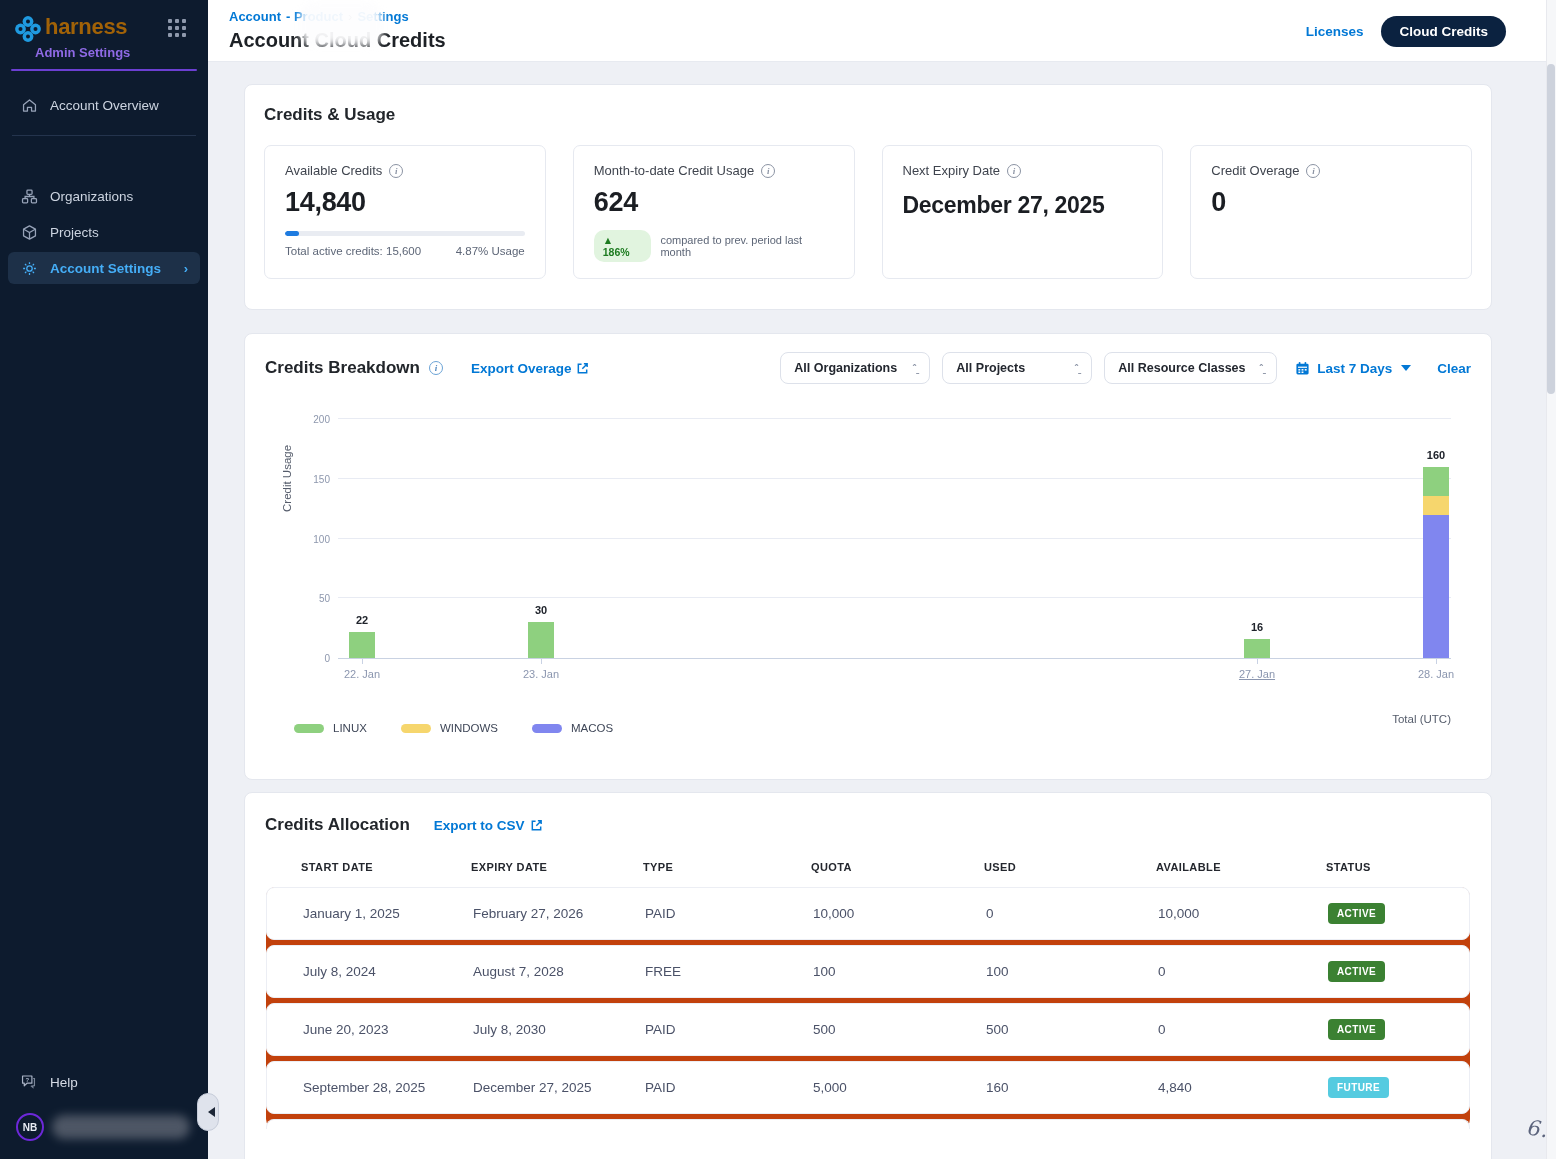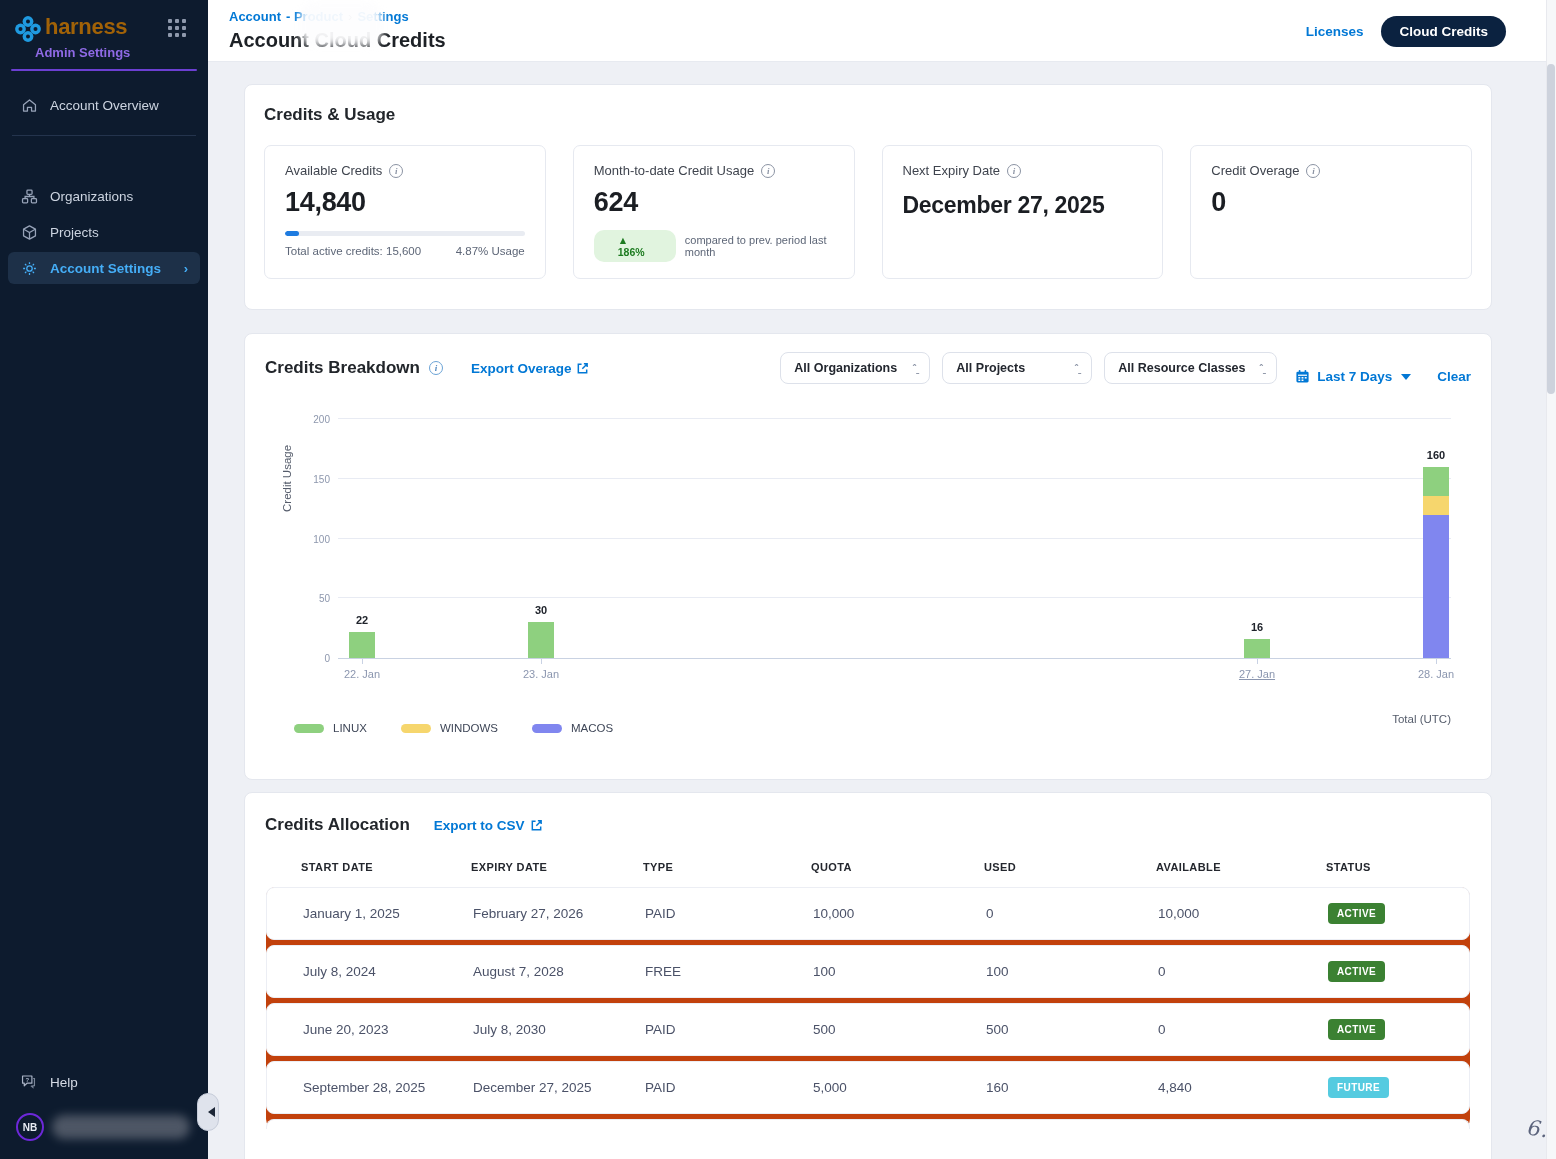--- a/index.html
+++ b/index.html
@@ -52,30 +52,30 @@
   .stat-row { display:flex; gap:27px; margin-top:20px; }
   .stat-card { flex:1; height:134px; border:1px solid #e6e9f0; border-radius:7px; padding:17px 20px; background:#fff; position:relative; }
   .stat-label-row { display:flex; align-items:center; gap:7px; font-size:13px; color:#3f444e; }
   .info-icon { width:14px; height:14px; border:1px solid #8b93a3; border-radius:50%; color:#8b93a3; font-size:9px; line-height:12px; text-align:center; font-family:"Liberation Serif",serif; font-style:italic; font-weight:bold; flex:none; cursor:pointer; }
   .stat-value { font-size:27px; font-weight:bold; color:#1b1e23; margin-top:9px; letter-spacing:-0.3px; }
   .stat-value.date { font-size:23px; line-height:1.35; margin-top:12px; }
   .progress-track { height:5px; background:#e9ecf2; border-radius:3px; margin-top:13px; position:relative; overflow:hidden; }
   .progress-fill { position:absolute; left:0; top:0; height:5px; background:#1e7be0; border-radius:3px; }
   .stat-footer { display:flex; justify-content:space-between; font-size:11.5px; color:#5d6677; margin-top:9px; }
   .delta-row { display:flex; align-items:center; gap:9px; margin-top:12px; }
-  .delta-badge { background:#e1f4df; color:#1d7b20; font-size:10.5px; font-weight:bold; border-radius:10px; padding:4px 24px; }
+  .delta-badge { background:#e1f4df; color:#1d7b20; font-size:10.5px; font-weight:bold; border-radius:10px; padding:4px 9px; }
   .delta-note { font-size:11px; color:#5d6677; }
 
   
   .breakdown-card { margin-top:23px; height:447px; padding:18px 20px; position:relative; }
   .bd-header { display:flex; align-items:center; }
   .bd-title-group { display:flex; align-items:center; gap:9px; }
   .export-link { color:#0278d5; font-size:13.5px; font-weight:bold; margin-left:28px; display:flex; align-items:center; gap:5px; cursor:pointer; }
   .ext-icon { width:13px; height:13px; color:#0278d5; }
-  .bd-filters { margin-left:auto; display:flex; align-items:flex-end; gap:12px; }
+  .bd-filters { margin-left:auto; display:flex; align-items:center; gap:12px; }
   .select { height:32px; min-width:150px; border:1px solid #dde1ea; border-radius:8px; background:#fff; display:flex; align-items:center; padding:0 10px 0 13px; font-size:12.5px; font-weight:bold; color:#23272f; cursor:pointer; }
   .select .chev { margin-left:auto; color:#8a93a5; font-size:10px; padding-left:14px; }
   .date-filter { display:flex; align-items:center; gap:7px; color:#0278d5; font-size:13.5px; font-weight:bold; cursor:pointer; margin-left:6px; }
   .caret-down { width:0; height:0; border-left:5px solid transparent; border-right:5px solid transparent; border-top:6px solid #0278d5; margin-left:2px; }
   .clear-link { color:#0278d5; font-size:13.5px; font-weight:bold; cursor:pointer; margin-left:14px; }
 
   .chart-area { position:relative; height:312px; margin-top:8px; }
   .plot { position:absolute; left:73px; top:28px; width:1113px; height:239px; border-bottom:1px solid #c9d2e2; }
   .gridline { position:absolute; left:0; width:100%; height:1px; background:#e8ebf3; }
   .ytick-label { position:absolute; width:40px; text-align:right; font-size:10px; color:#8d97ad; }

